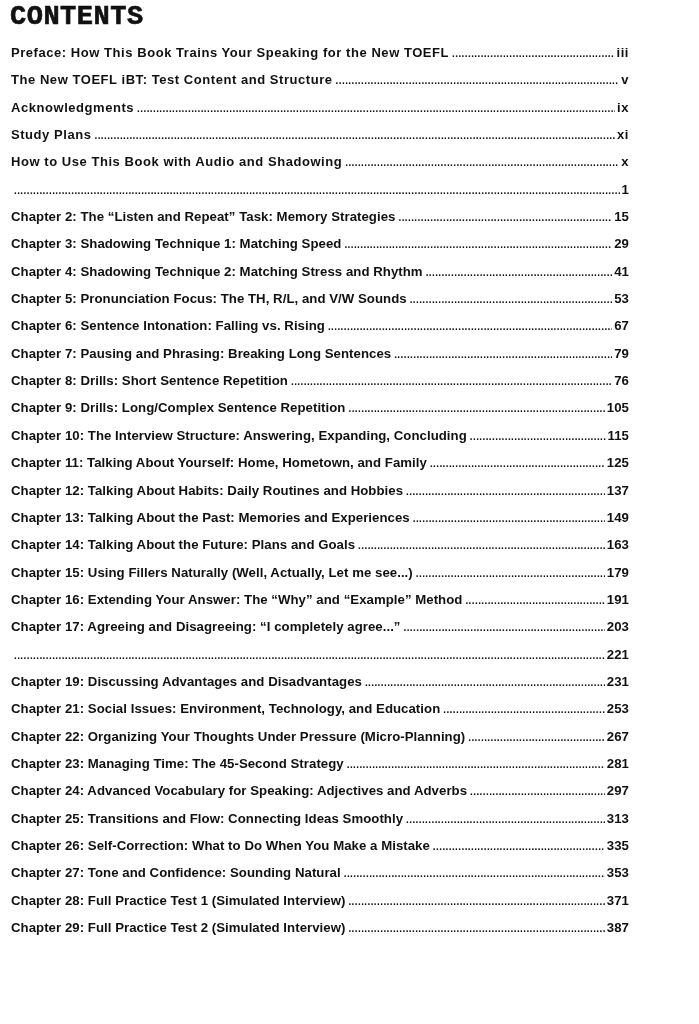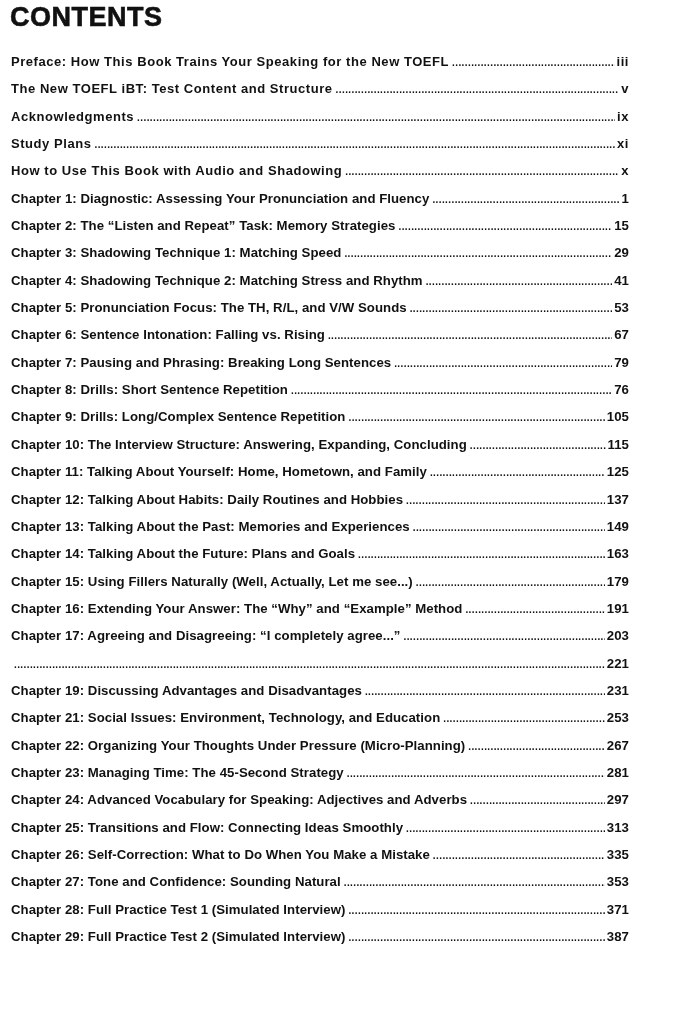--- a/index.html
+++ b/index.html
@@ -1,23 +1,23 @@
 <!DOCTYPE html>
 <html><head>
   <meta charset="utf-8">
   <style>
     html, body { margin: 0; padding: 0; background: #ffffff; }
     body { width: 699px; height: 1024px; position: relative; overflow: hidden; color: #111111; }
     .title {
       position: absolute; left: 10px; top: 1px;
-      font-family: Liberation Sans, sans-serif; font-weight: 900;
+      font-family: Liberation Mono, monospace; font-weight: 900;
       font-size: 27px; letter-spacing: 0.5px; margin: 0; line-height: 32px;
       -webkit-text-stroke: 0.6px #111;
     }
-    .toc { position: absolute; left: 11px; top: 54px; width: 618px; margin: 0; padding: 0; list-style: none; }
+    .toc { position: absolute; left: 11px; top: 45px; width: 618px; margin: 0; padding: 0; list-style: none; }
     .toc-row {
       display: flex; align-items: baseline; height: 27.35px;
       font-family: "Liberation Sans", sans-serif; font-weight: bold;
       font-size: 13px; white-space: nowrap; overflow: hidden;
     }
     .toc-row.front { letter-spacing: 0.55px; }
     .toc-row.chapter { letter-spacing: 0.05px; font-size: 13.2px; }
     .label { flex: 0 0 auto; }
     .leader {
       flex: 1 1 auto; overflow: hidden; margin: 0 2px 0 3px;
@@ -54,21 +54,20 @@
       <span class="label">Study Plans</span>
       <span class="leader"></span>
       <span class="page">xi</span>
     </li>
     <li class="toc-row front">
       <span class="label">How to Use This Book with Audio and Shadowing</span>
       <span class="leader"></span>
       <span class="page">x</span>
     </li>
     <li class="toc-row chapter">
-      <span class="label">Chapter 1: Diagnostic: Assessing Your Pronunciation and Fluency</span>
       <span class="leader"></span>
       <span class="page">1</span>
     </li>
     <li class="toc-row chapter">
       <span class="label">Chapter 2: The “Listen and Repeat” Task: Memory Strategies</span>
       <span class="leader"></span>
       <span class="page">15</span>
     </li>
     <li class="toc-row chapter">
       <span class="label">Chapter 3: Shadowing Technique 1: Matching Speed</span>

